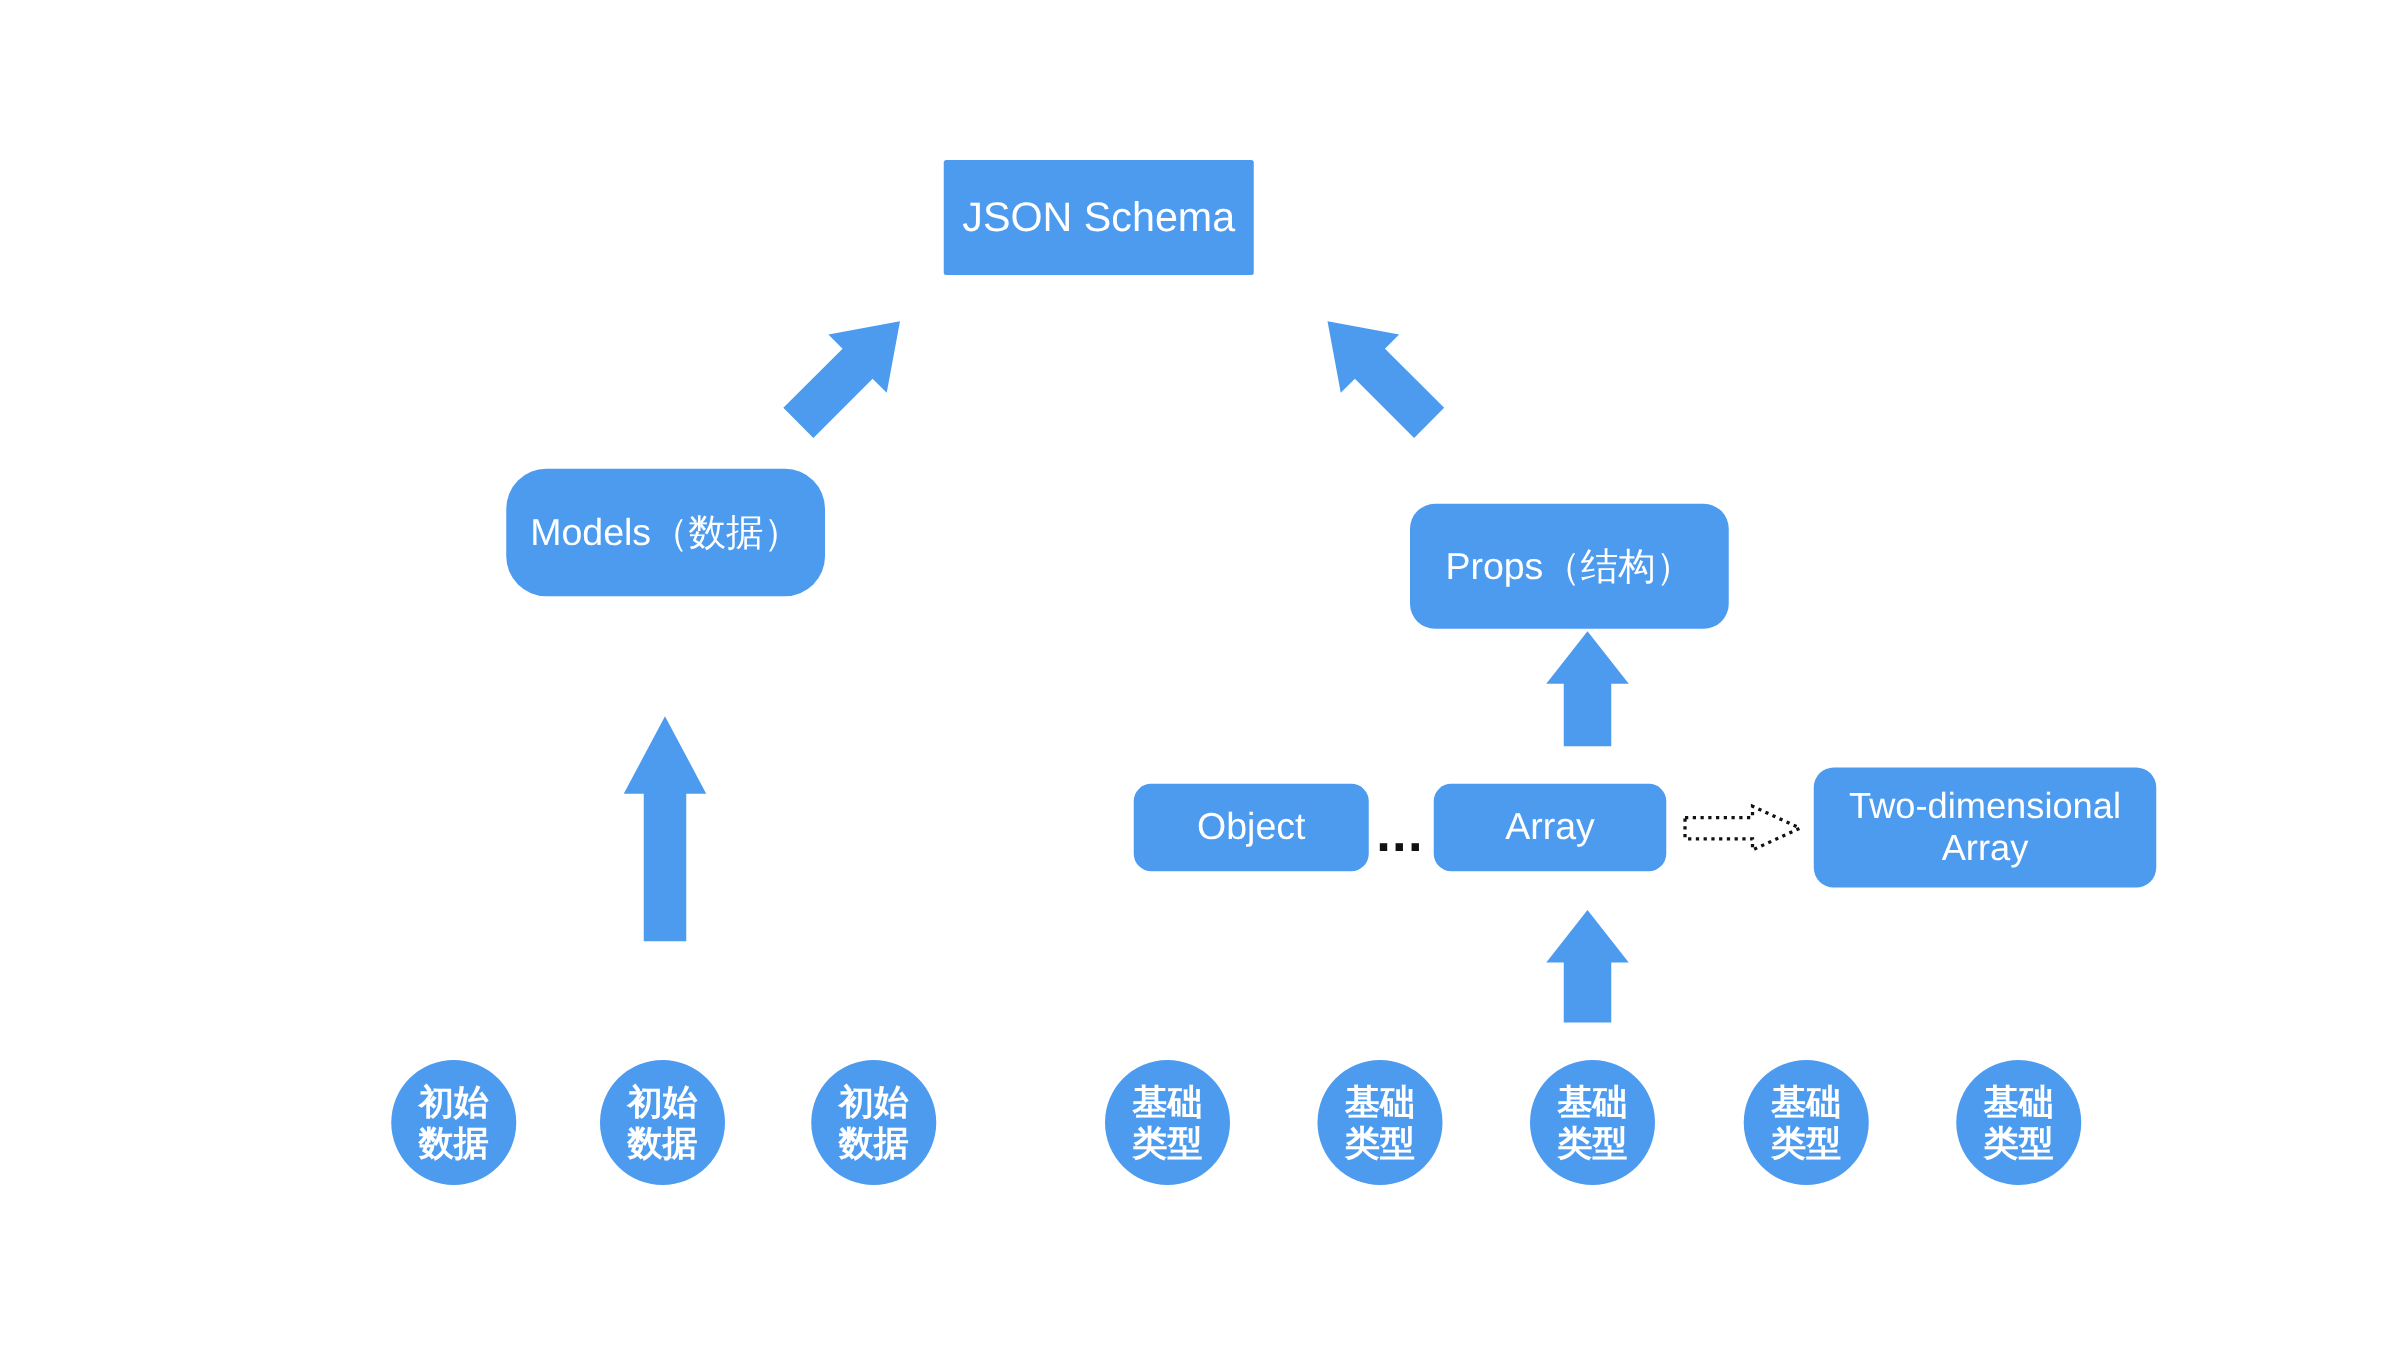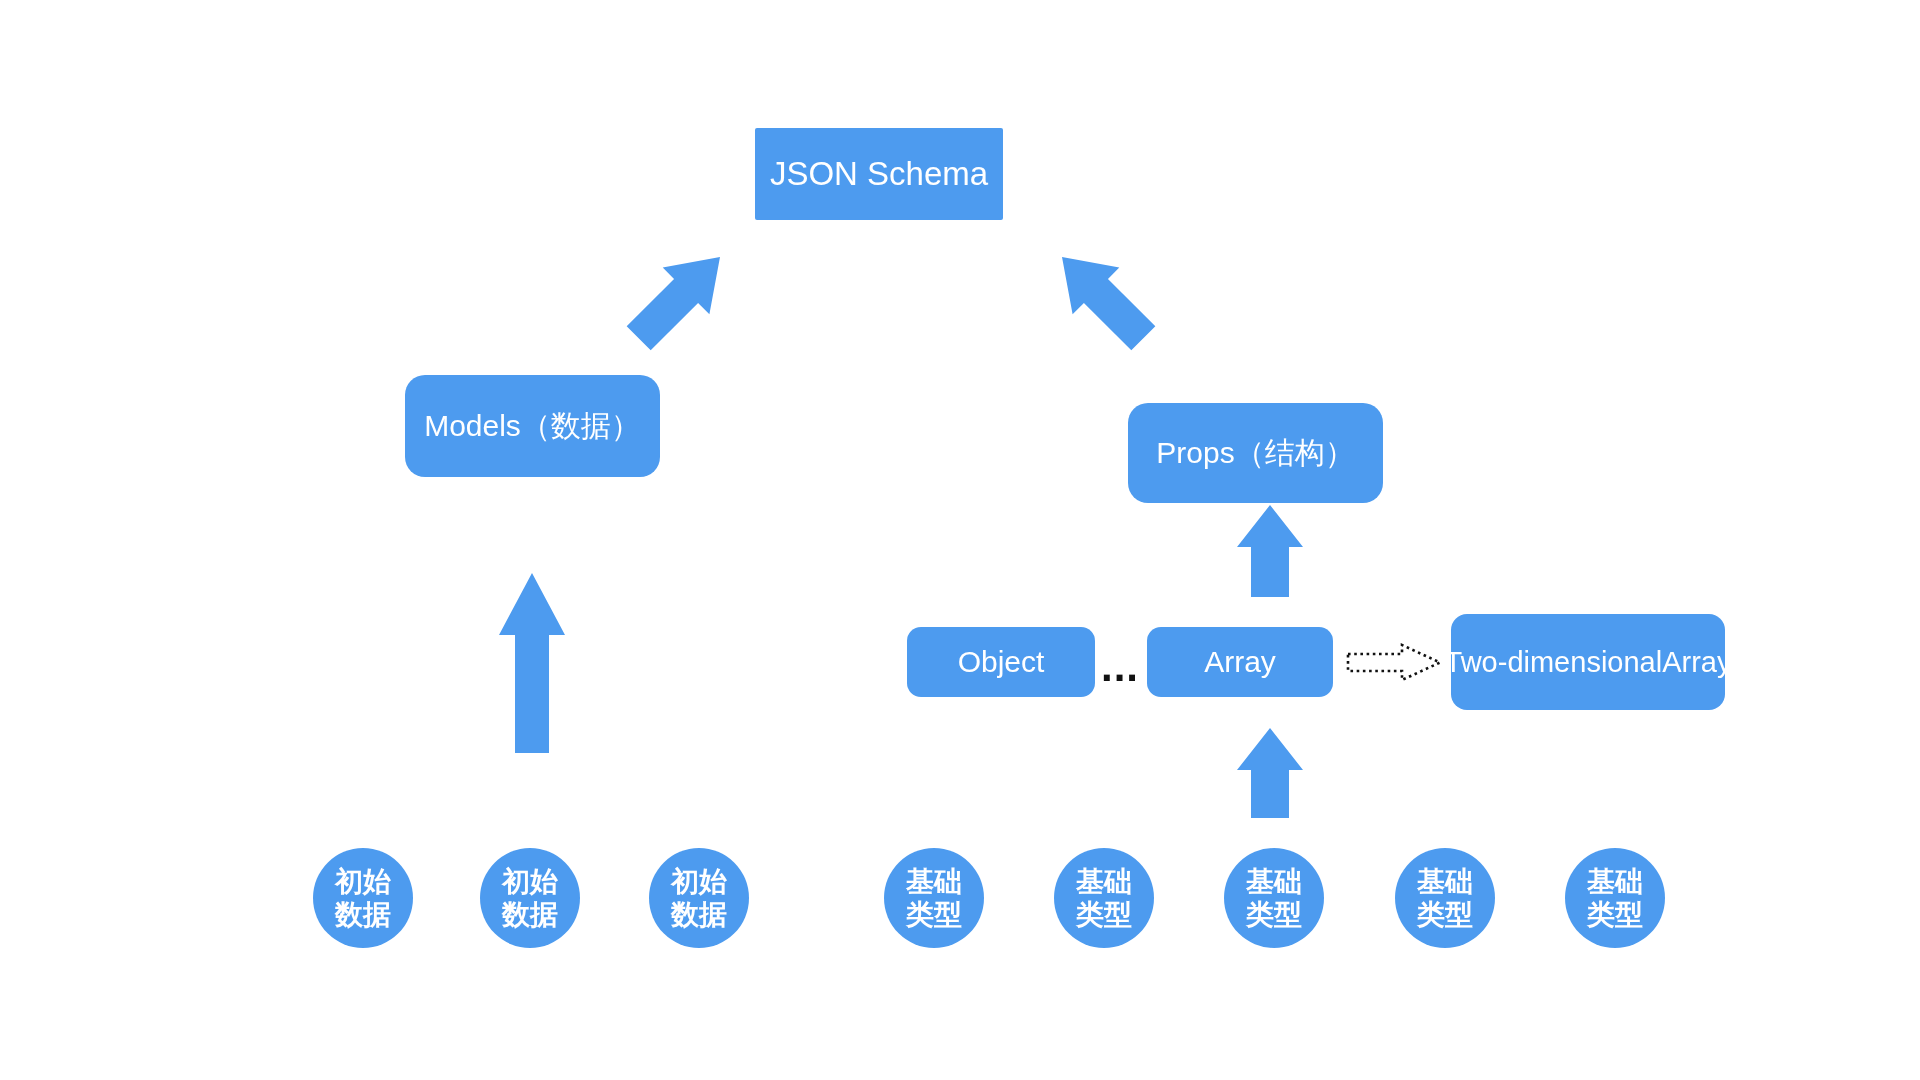--- a/index.html
+++ b/index.html
@@ -19,25 +19,25 @@
   .dotted-arrow{
     fill:#FFFFFF;stroke:var(--dotted-arrow-stroke);
     stroke-width:2.6;stroke-dasharray:2.6 3.6;stroke-linejoin:miter;
   }
   .box{
     position:absolute;background:var(--accent);color:var(--node-text);
     display:flex;align-items:center;justify-content:center;
     font-weight:400;white-space:nowrap;text-align:center;
   }
   .box-json{left:755px;top:128px;width:248px;height:92px;border-radius:2px;font-size:33px;}
-  .box-models{left:405px;top:375px;width:255px;height:102px;border-radius:20px;font-size:30px;}
+  .box-models{left:405px;top:375px;width:255px;height:102px;border-radius:32px;font-size:30px;}
   .box-props{left:1128px;top:376px;width:255px;height:100px;border-radius:20px;font-size:30px;margin-top:27px;}
   .box-object{left:907px;top:627px;width:188px;height:70px;border-radius:14px;font-size:30px;}
   .box-array{left:1147px;top:627px;width:186px;height:70px;border-radius:14px;font-size:30px;}
-  .box-twodim{left:1451px;top:614px;width:274px;height:96px;border-radius:16px;font-size:29px;line-height:1.18;flex-direction:row;}
+  .box-twodim{left:1451px;top:614px;width:274px;height:96px;border-radius:16px;font-size:29px;line-height:1.18;flex-direction:column;}
   .ellipsis{
     position:absolute;left:1098px;top:628px;width:44px;height:60px;
     color:var(--ellipsis-text);font-size:42px;font-weight:700;letter-spacing:1px;
     display:flex;align-items:flex-end;justify-content:center;line-height:1;
   }
   .circle{
     position:absolute;top:848px;width:100px;height:100px;border-radius:50%;
     background:var(--accent);color:var(--node-text);
     display:flex;flex-direction:column;align-items:center;justify-content:center;
     font-size:28px;font-weight:600;line-height:33px;text-align:center;

